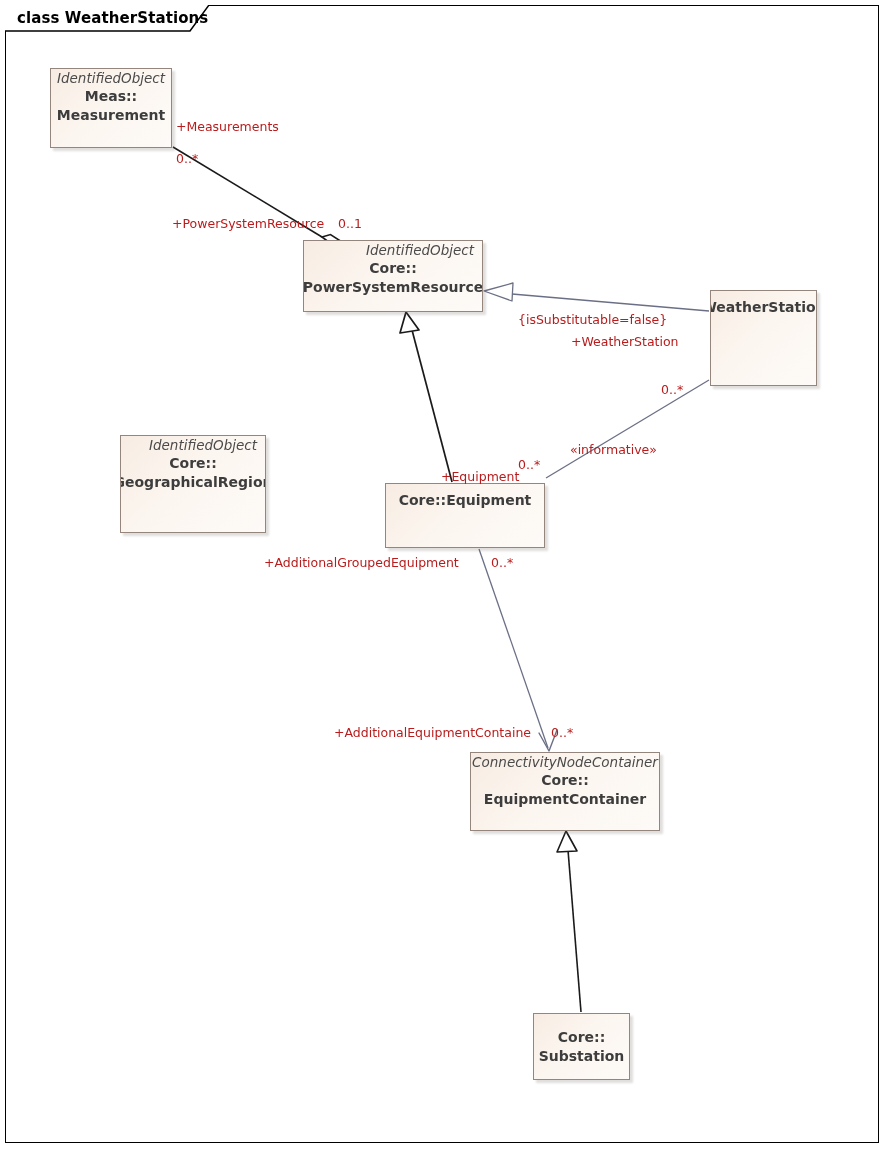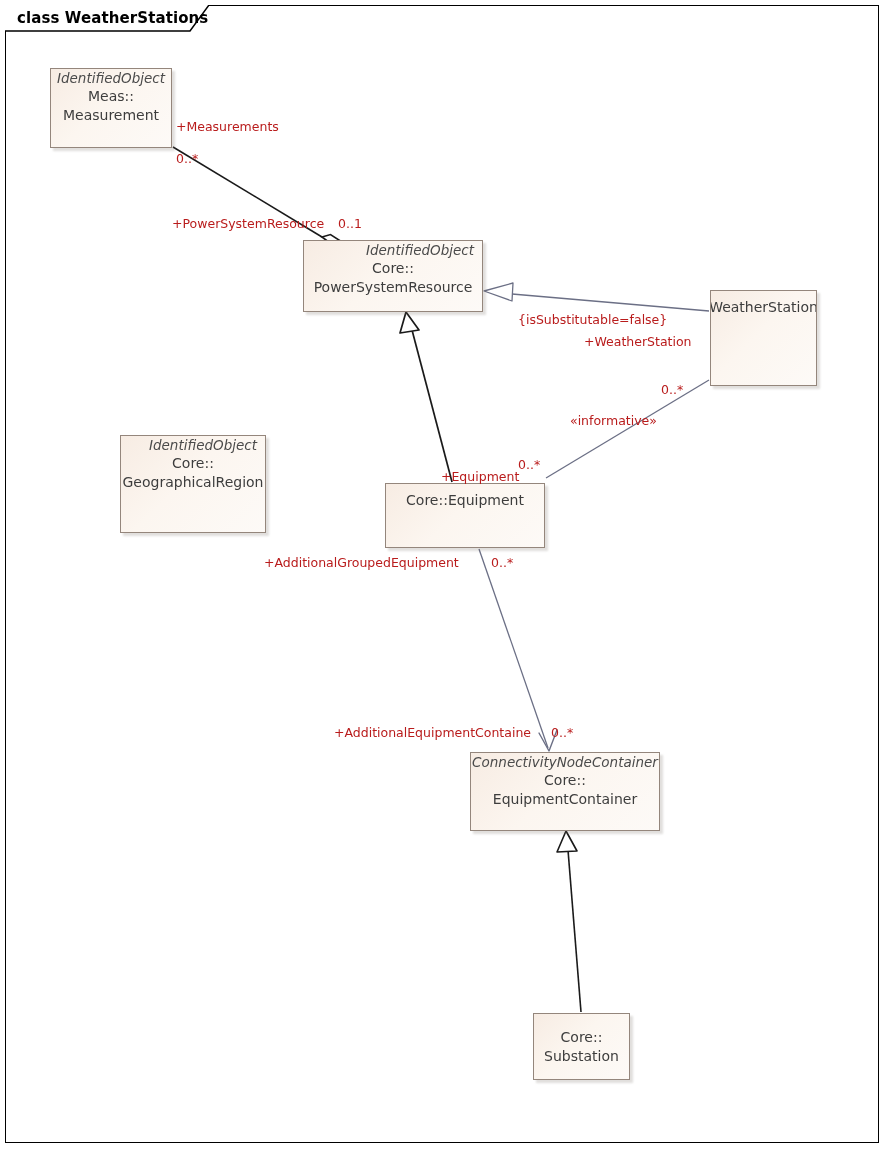--- a/index.html
+++ b/index.html
@@ -78,21 +78,21 @@
   .uml-stereo {
     font-style: italic;
     font-size: 13.5px;
     color: #4a4a4a;
     line-height: 1.35;
     text-align: center;
     white-space: nowrap;
   }
   .uml-name {
     font-size: 14px;
-    font-weight: normal;
+    font-weight: bold;
     color: #3d3d3d;
     line-height: 1.32;
     text-align: center;
     white-space: nowrap;
   }
   .uml-class.centered {
     justify-content: center;
     padding-top: 0;
   }
   .uml-class.top-name {
@@ -196,23 +196,23 @@
   <div class="uml-class centered" style="left:533px; top:1013px; width:97px; height:67px;">
     <div class="uml-name">Core::</div>
     <div class="uml-name">Substation</div>
   </div>
 
   <div class="edge-label" style="left:176px; top:120px;">+Measurements</div>
   <div class="edge-label mult" style="left:176px; top:152px;">0..*</div>
   <div class="edge-label" style="left:172px; top:217px;">+PowerSystemResource</div>
   <div class="edge-label mult" style="left:338px; top:217px;">0..1</div>
   <div class="edge-label" style="left:518px; top:313px;">{isSubstitutable=false}</div>
-  <div class="edge-label" style="left:571px; top:335px;margin-left:13px;">+WeatherStation</div>
+  <div class="edge-label" style="left:571px; top:335px;">+WeatherStation</div>
   <div class="edge-label mult" style="left:661px; top:383px;">0..*</div>
-  <div class="edge-label stereo" style="left:570px; top:414px;">«informative»</div>
+  <div class="edge-label stereo" style="left:570px; top:443px;">«informative»</div>
   <div class="edge-label" style="left:441px; top:470px;">+Equipment</div>
   <div class="edge-label mult" style="left:518px; top:458px;">0..*</div>
   <div class="edge-label" style="left:264px; top:556px;">+AdditionalGroupedEquipment</div>
   <div class="edge-label mult" style="left:491px; top:556px;">0..*</div>
   <div class="edge-label" style="left:334px; top:726px;">+AdditionalEquipmentContaine</div>
   <div class="edge-label mult" style="left:551px; top:726px;">0..*</div>
 
 </div>
 
 </body></html>

